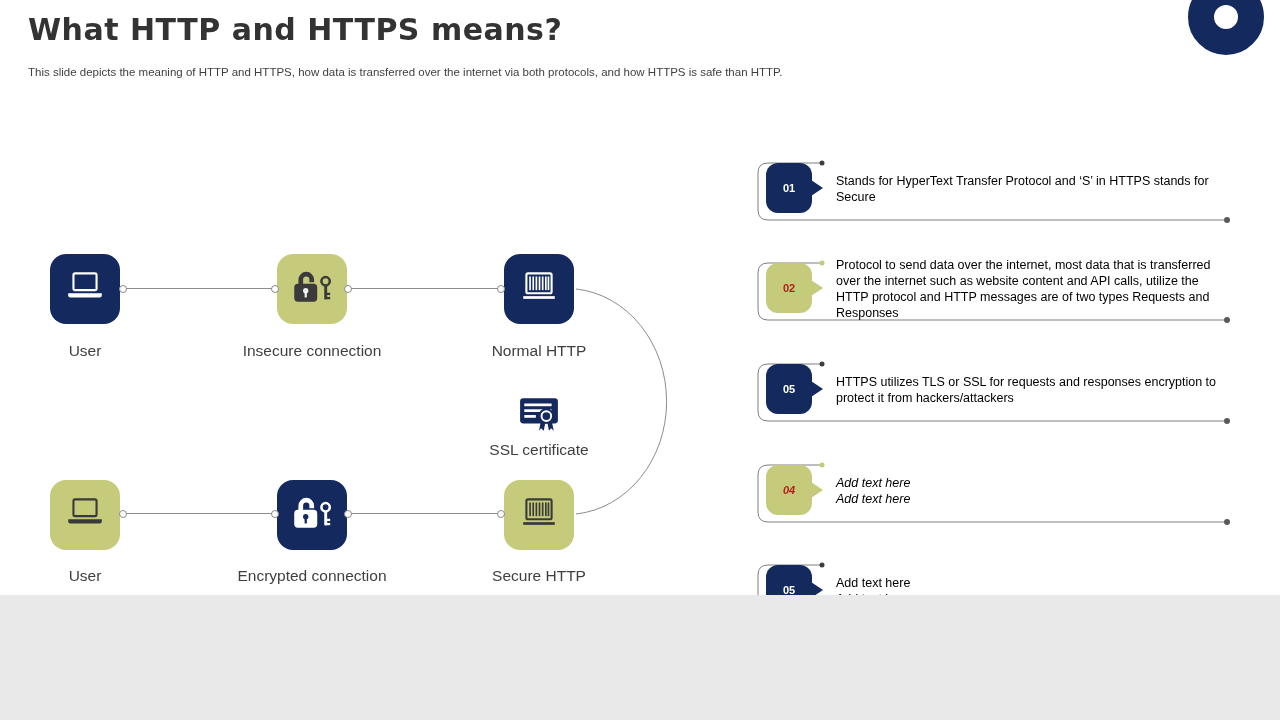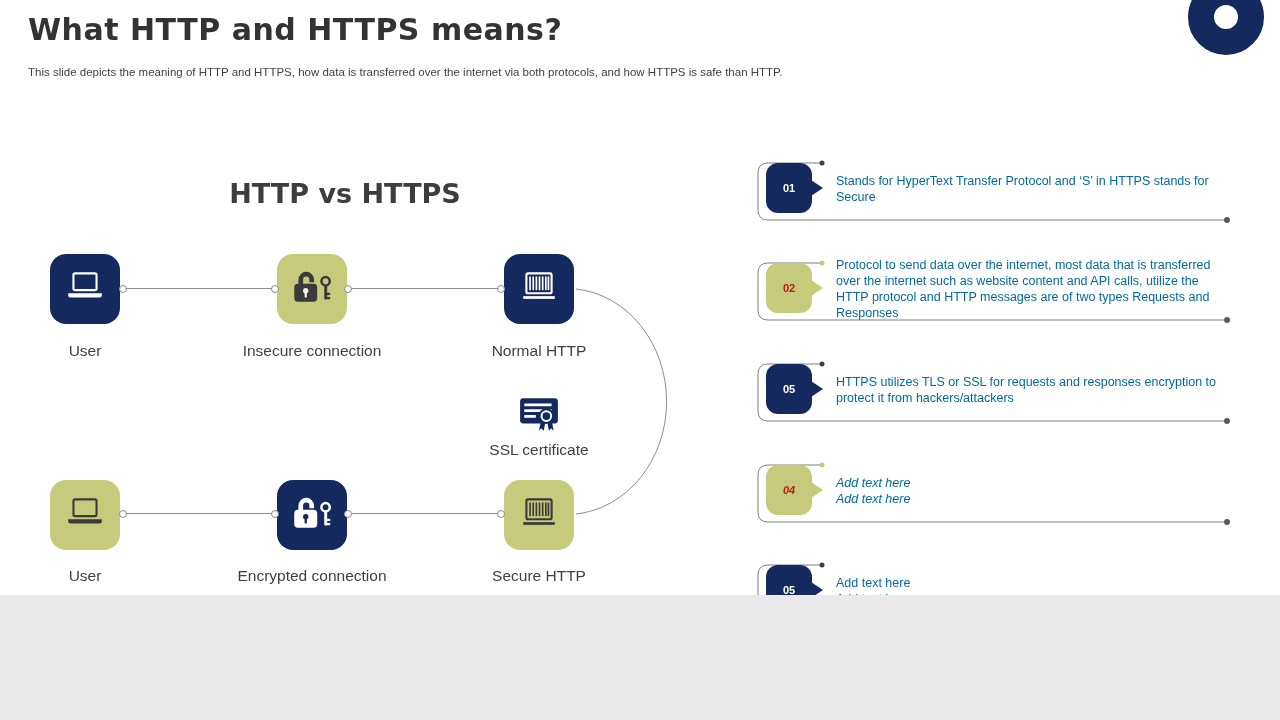--- a/index.html
+++ b/index.html
@@ -29,37 +29,36 @@
 
   
   .point{position:absolute;left:750px;width:485px;height:70px;}
   .point .bracket{position:absolute;left:0;top:0;}
   .badge{position:absolute;left:16px;top:3px;width:46px;height:50px;border-radius:12px;display:flex;align-items:center;justify-content:center;font-weight:bold;font-size:11px;}
   .badge.navy{background:#14295d;color:#ffffff;}
   .badge.olive{background:#c6ca7b;color:#b91c1c;}
   .tail{position:absolute;left:61px;top:20px;width:0;height:0;border-top:8px solid transparent;border-bottom:8px solid transparent;}
   .tail.navy{border-left:12px solid #14295d;}
   .tail.olive{border-left:12px solid #c6ca7b;}
-  .point-text{position:absolute;left:86px;top:0;height:58px;width:392px;display:flex;align-items:center;font-size:12.5px;line-height:1.3;color:#0369a1;white-space:pre-line;}
+  .point-text{position:absolute;left:86px;top:0;height:58px;width:392px;display:flex;align-items:center;font-size:12.5px;line-height:1.3;color:#000000;white-space:pre-line;}
 
   
   .stripe{position:absolute;left:0;width:90px;height:12px;background:#c6ca7b;}
   .footer-text{position:absolute;left:0;top:699px;width:1280px;text-align:center;font-size:12px;color:#595959;}
   .page-number{position:absolute;right:12px;top:700px;font-size:11px;color:#595959;}
 </style>
 </head>
 <body>
 
 <div class="slide">
 
   <div class="title">What HTTP and HTTPS means?</div>
   <div class="subtitle">This slide depicts the meaning of HTTP and HTTPS, how data is transferred over the internet via both protocols, and how HTTPS is safe than HTTP.</div>
   <div class="logo-ring"></div>
 
-  <div class="diagram-heading">HTTP vs HTTPS</div>
 
   <div class="tile navy" style="left:50px;top:254px;">
     <span>
       <svg width="42" height="34" viewBox="0 0 40 32">
           <rect x="9" y="3" width="22" height="16" rx="1.5" fill="none" stroke="currentColor" stroke-width="2"></rect>
           <path d="M4 22 h32 v2 a2 2 0 0 1 -2 2 H6 a2 2 0 0 1 -2 -2 z M16 22 h8 v2 h-8 z" fill="currentColor"></path>
         </svg>
     </span>
   </div>
   <div class="tile olive" style="left:277px;top:254px;">

